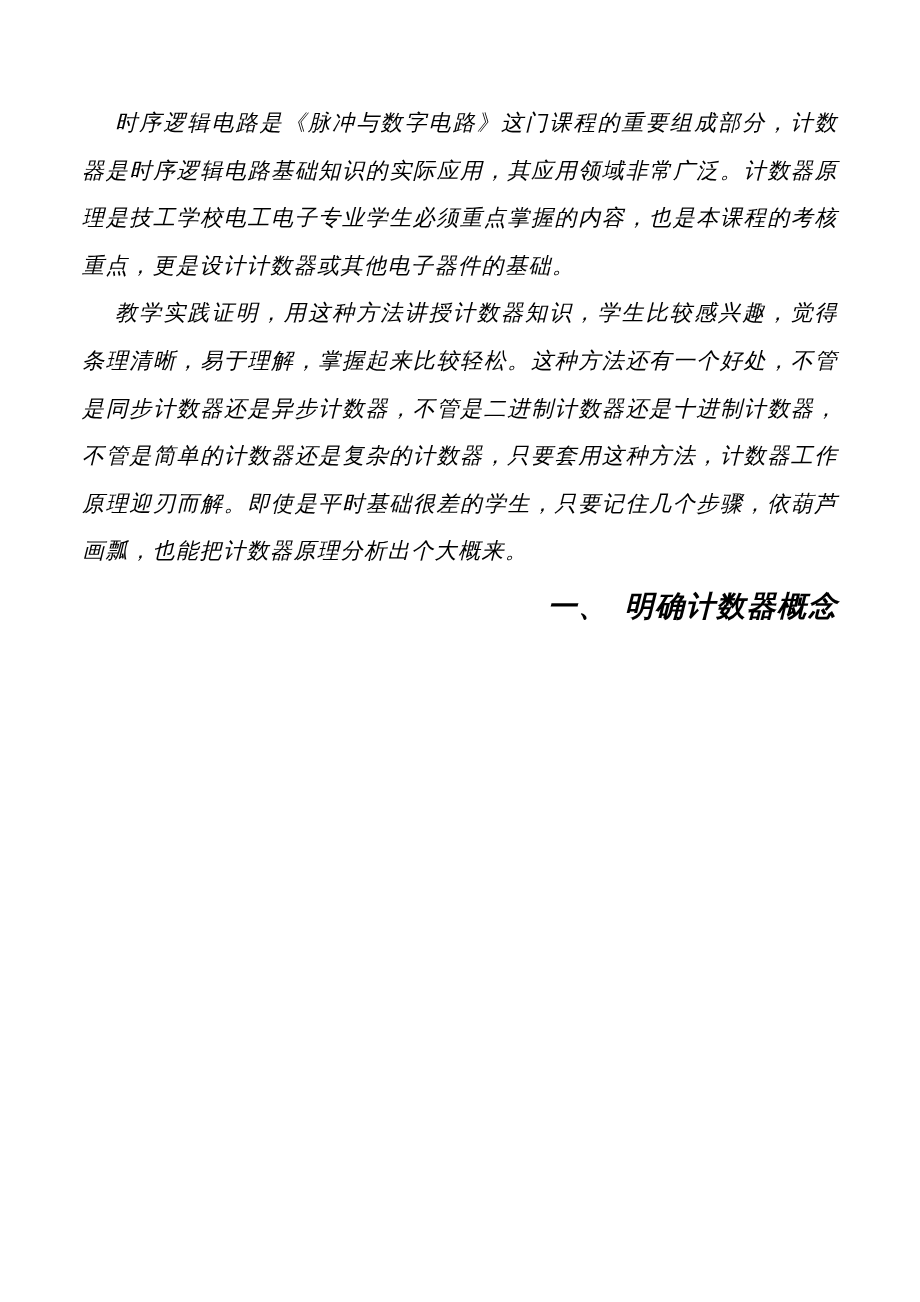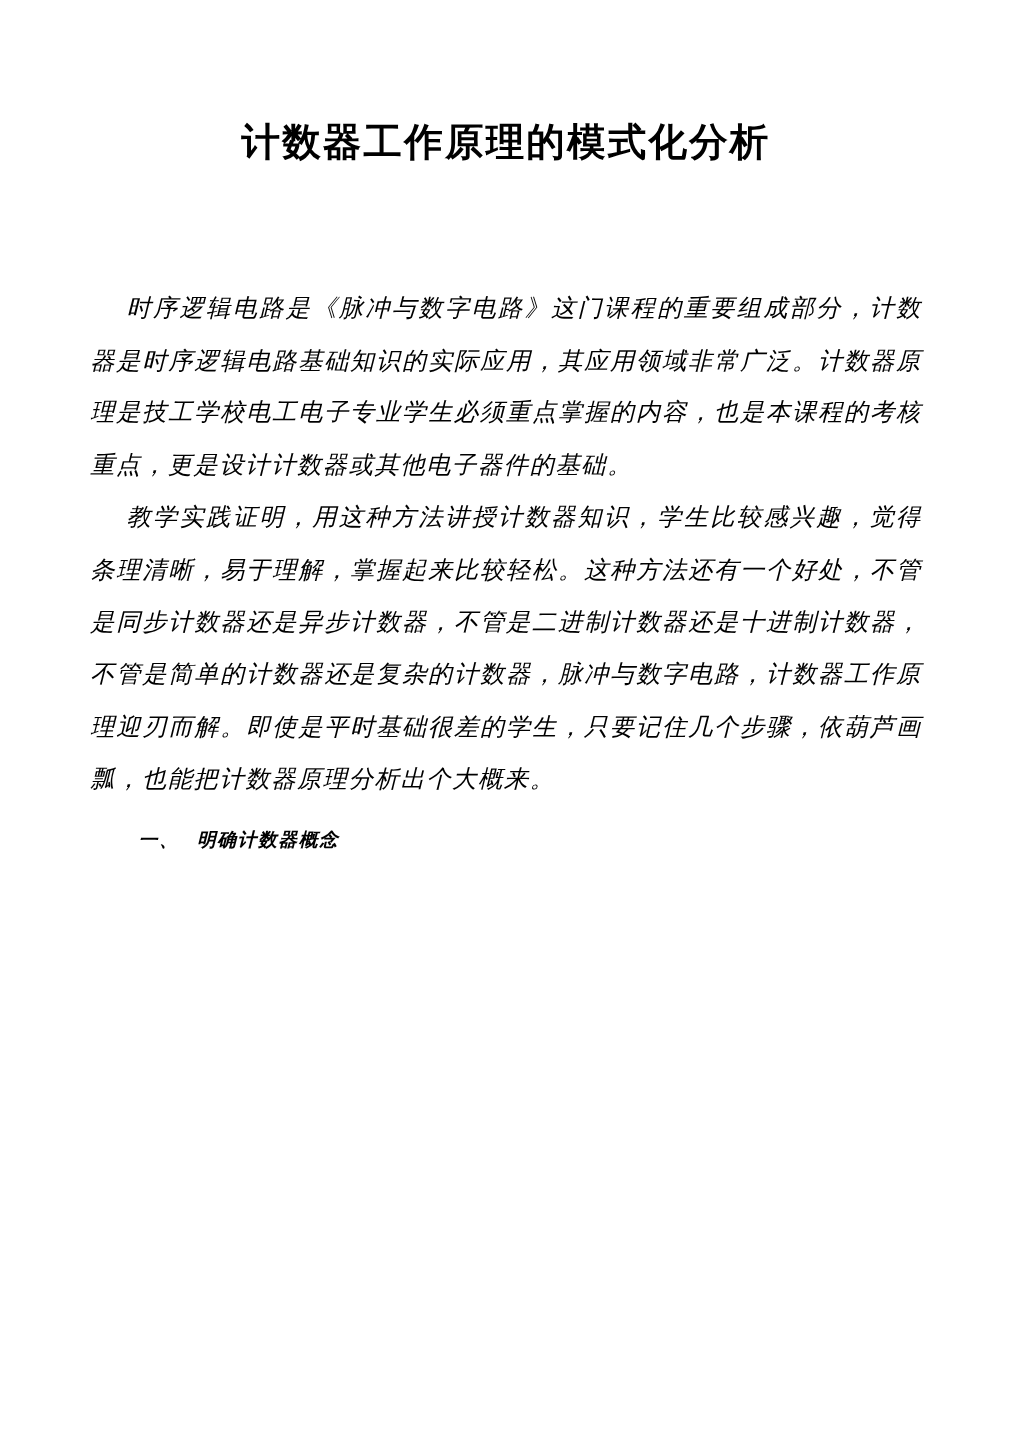--- a/index.html
+++ b/index.html
@@ -34,39 +34,38 @@
   .para {
     margin: 0;
     font-size: 22px;
     line-height: 47.6px;
     letter-spacing: 1.5px;
     text-indent: 33px;
     text-align: justify;
   }
   .section-heading {
     margin: 8px 0;
-    font-size: 17px;
+    font-size: 29px;
     line-height: 47.6px;
     font-weight: bold;
     letter-spacing: 1.5px;
     text-indent: 44px;
-    text-align: left;
+    text-align: right;
   }
   .section-heading .hnum {
     margin-right: 16px;
   }
 </style>
 </head>
 <body>
 
 <div class="page">
-  <h1 class="doc-title">计数器工作原理的模式化分析</h1>
 
   <div class="doc-body">
     <p class="para">时序逻辑电路是《脉冲与数字电路》这门课程的重要组成部分，计数器是时序逻辑电路基础知识的实际应用，其应用领域非常广泛。计数器原理是技工学校电工电子专业学生必须重点掌握的内容，也是本课程的考核重点，更是设计计数器或其他电子器件的基础。</p>
-    <p class="para">教学实践证明，用这种方法讲授计数器知识，学生比较感兴趣，觉得条理清晰，易于理解，掌握起来比较轻松。这种方法还有一个好处，不管是同步计数器还是异步计数器，不管是二进制计数器还是十进制计数器，不管是简单的计数器还是复杂的计数器，脉冲与数字电路，计数器工作原理迎刃而解。即使是平时基础很差的学生，只要记住几个步骤，依葫芦画瓢，也能把计数器原理分析出个大概来。</p>
+    <p class="para">教学实践证明，用这种方法讲授计数器知识，学生比较感兴趣，觉得条理清晰，易于理解，掌握起来比较轻松。这种方法还有一个好处，不管是同步计数器还是异步计数器，不管是二进制计数器还是十进制计数器，不管是简单的计数器还是复杂的计数器，只要套用这种方法，计数器工作原理迎刃而解。即使是平时基础很差的学生，只要记住几个步骤，依葫芦画瓢，也能把计数器原理分析出个大概来。</p>
 
     <h2 class="section-heading">
       <span class="hnum">一、</span><span>明确计数器概念</span>
     </h2>
 
   </div>
 </div>
 
 </body></html>

